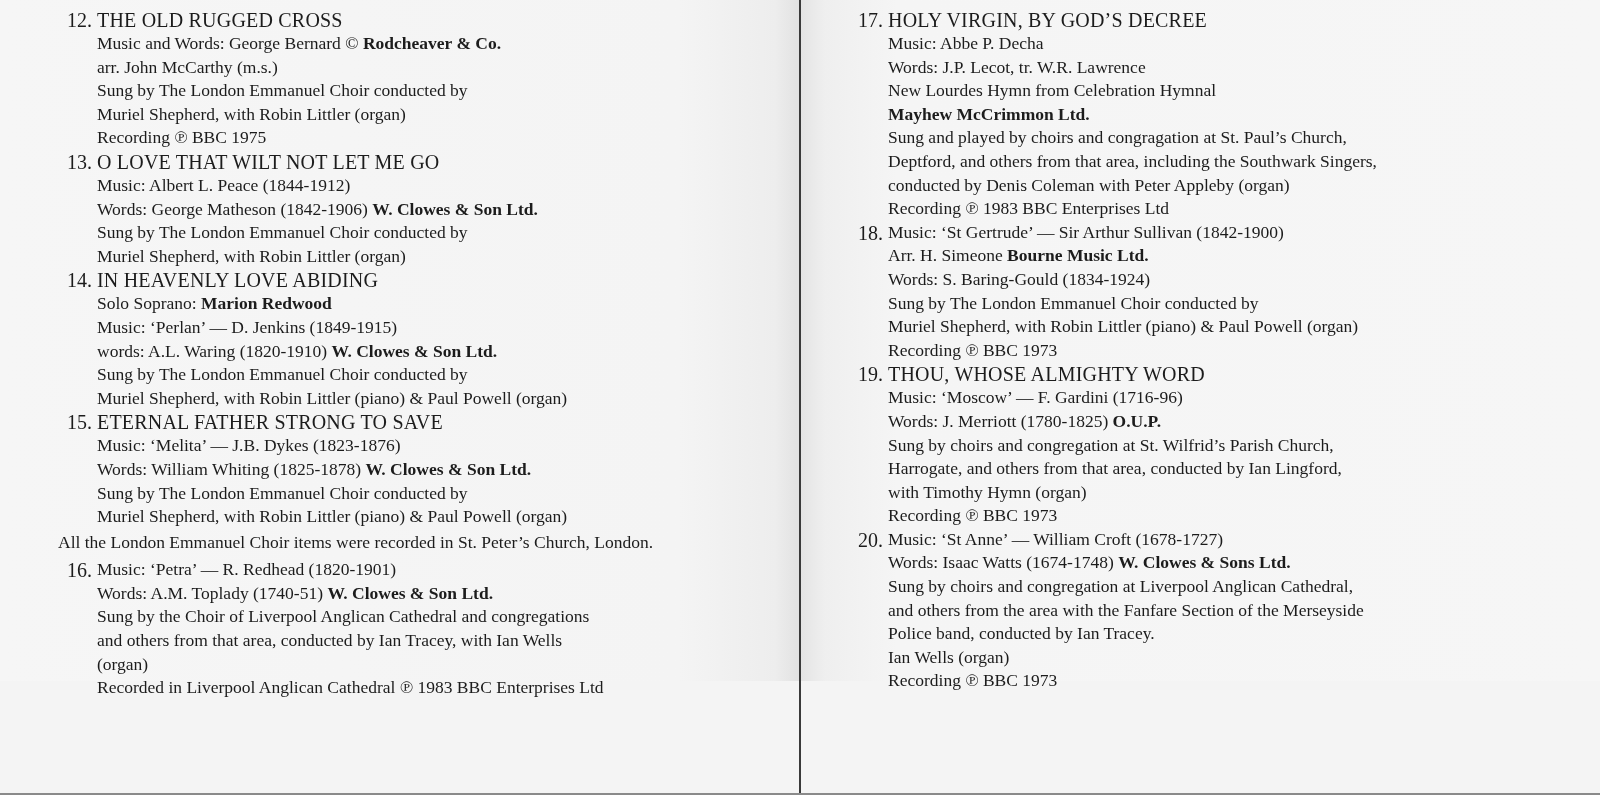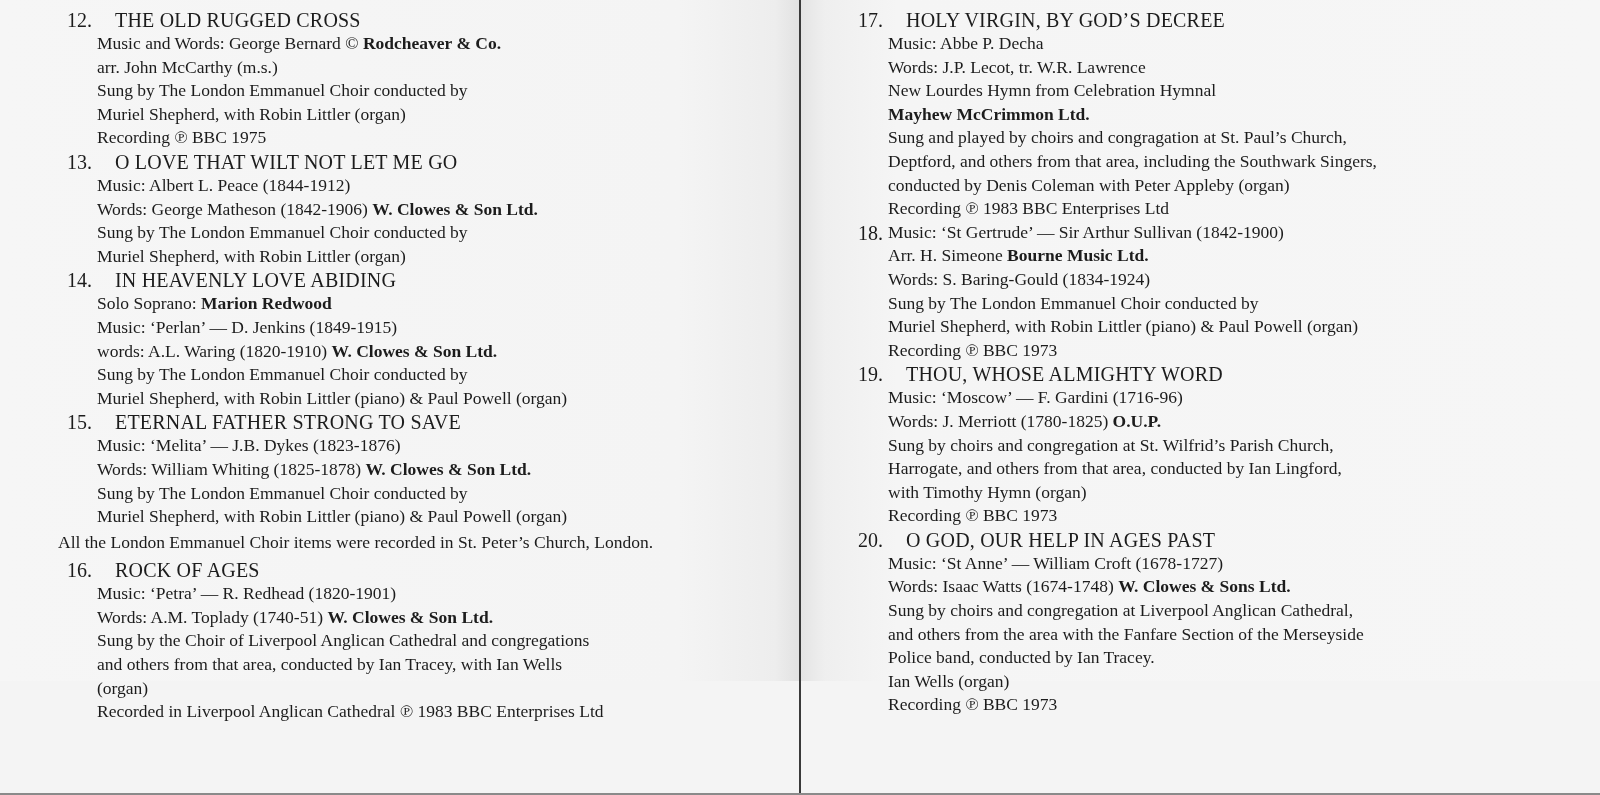--- a/index.html
+++ b/index.html
@@ -66,21 +66,20 @@
       width: 34px;
       text-align: right;
       font-size: 20px;
       line-height: 24px;
     }
     .track-title {
       font-size: 20px;
       line-height: 24px;
       letter-spacing: 0.2px;
       display: block;
-      margin-left: 18px;
     }
     .track-line {
       font-size: 17.5px;
       line-height: 23.6px;
       display: block;
       white-space: nowrap;
     }
     .pub {
       font-weight: bold;
     }
@@ -131,21 +130,20 @@
           <span class="track-line"><span>Music: ‘Melita’ — J.B. Dykes (1823-1876)</span></span>
           <span class="track-line"><span>Words: William Whiting (1825-1878) </span><span class="pub">W. Clowes &amp; Son Ltd.</span></span>
           <span class="track-line"><span>Sung by The London Emmanuel Choir conducted by</span></span>
           <span class="track-line"><span>Muriel Shepherd, with Robin Littler (piano) &amp; Paul Powell (organ)</span></span>
         </div>
       </div>
     <div class="note">All the London Emmanuel Choir items were recorded in St. Peter’s Church, London.</div>
     <div id="left-tracks-after">
         <div class="track">
           <span class="track-number">16.</span>
-          <span class="track-title">ROCK OF AGES</span>
           <span class="track-line"><span>Music: ‘Petra’ — R. Redhead (1820-1901)</span></span>
           <span class="track-line"><span>Words: A.M. Toplady (1740-51) </span><span class="pub">W. Clowes &amp; Son Ltd.</span></span>
           <span class="track-line"><span>Sung by the Choir of Liverpool Anglican Cathedral and congregations</span></span>
           <span class="track-line"><span>and others from that area, conducted by Ian Tracey, with Ian Wells</span></span>
           <span class="track-line"><span>(organ)</span></span>
           <span class="track-line"><span>Recorded in Liverpool Anglican Cathedral ℗ 1983 BBC Enterprises Ltd</span></span>
         </div>
       </div>
   </div>
 </div>
@@ -181,21 +179,20 @@
           <span class="track-title">THOU, WHOSE ALMIGHTY WORD</span>
           <span class="track-line"><span>Music: ‘Moscow’ — F. Gardini (1716-96)</span></span>
           <span class="track-line"><span>Words: J. Merriott (1780-1825) </span><span class="pub">O.U.P.</span></span>
           <span class="track-line"><span>Sung by choirs and congregation at St. Wilfrid’s Parish Church,</span></span>
           <span class="track-line"><span>Harrogate, and others from that area, conducted by Ian Lingford,</span></span>
           <span class="track-line"><span>with Timothy Hymn (organ)</span></span>
           <span class="track-line"><span>Recording ℗ BBC 1973</span></span>
         </div>
         <div class="track">
           <span class="track-number">20.</span>
-          <span class="track-title">O GOD, OUR HELP IN AGES PAST</span>
           <span class="track-line"><span>Music: ‘St Anne’ — William Croft (1678-1727)</span></span>
           <span class="track-line"><span>Words: Isaac Watts (1674-1748) </span><span class="pub">W. Clowes &amp; Sons Ltd.</span></span>
           <span class="track-line"><span>Sung by choirs and congregation at Liverpool Anglican Cathedral,</span></span>
           <span class="track-line"><span>and others from the area with the Fanfare Section of the Merseyside</span></span>
           <span class="track-line"><span>Police band, conducted by Ian Tracey.</span></span>
           <span class="track-line"><span>Ian Wells (organ)</span></span>
           <span class="track-line"><span>Recording ℗ BBC 1973</span></span>
         </div>
       </div>
   </div>

